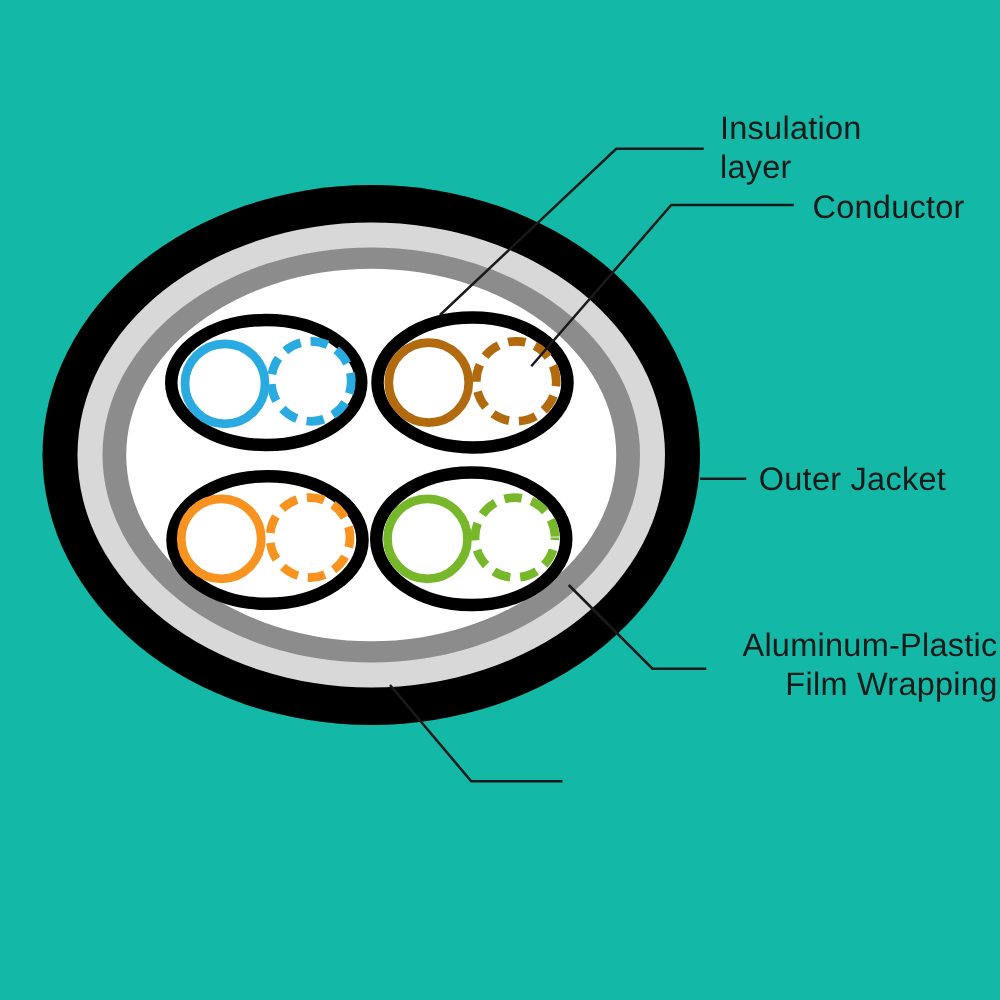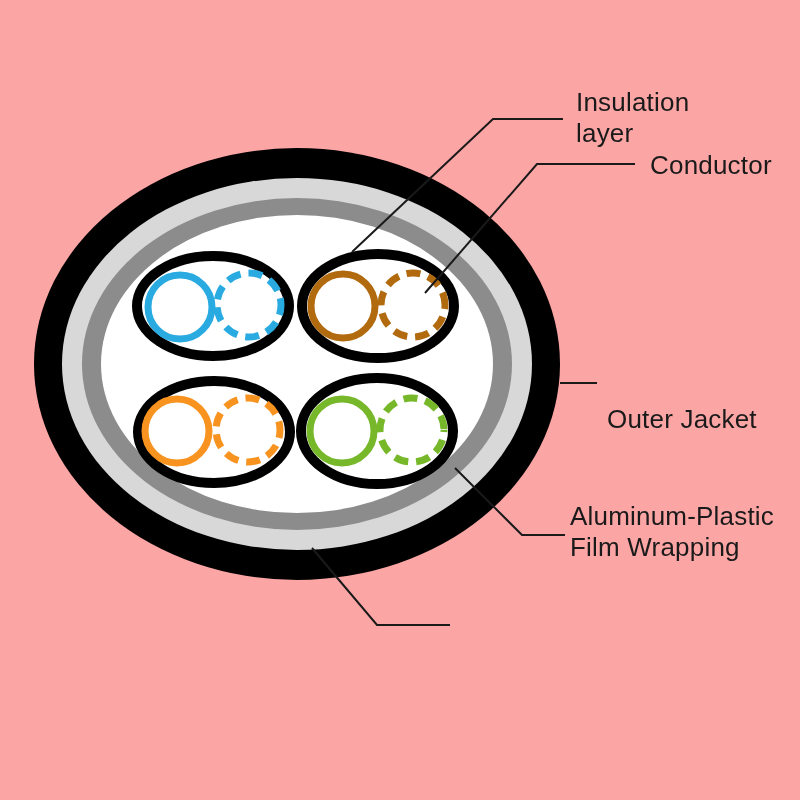--- a/index.html
+++ b/index.html
@@ -1,33 +1,33 @@
 <!DOCTYPE html>
 <html><head>
 <meta charset="utf-8">
 <style>
   html, body { margin: 0; padding: 0; background: #ffffff; }
   .stage {
     position: relative;
     width: 800px;
     height: 800px;
-    background: #fca5a5;
+    background: #14b8a6;
     font-family: "Liberation Sans", "DejaVu Sans", sans-serif;
     overflow: hidden;
   }
   .stage svg { position: absolute; left: 0; top: 0; }
   .label {
     position: absolute;
     color: #1a1a1a;
     font-size: 26px;
     line-height: 31px;
     letter-spacing: 0.2px;
     white-space: normal;
   }
-  .label.center { text-align: left; }
+  .label.center { text-align: right; }
 </style>
 </head>
 <body>
 
 <div class="stage">
 
   <svg width="800" height="800" viewBox="0 0 800 800">
 
     <ellipse cx="297" cy="364" rx="263" ry="216" style="fill: rgb(0, 0, 0);"></ellipse>
     <ellipse cx="297" cy="364" rx="235" ry="186" style="fill: rgb(216, 216, 216);"></ellipse>
@@ -64,18 +64,18 @@
       <polyline points="560,383 597,383"></polyline>
       <polyline points="455,468 522,535 565,535"></polyline>
       <polyline points="312,548 377,625 450,625"></polyline>
     </g>
   </svg>
 
   <div class="label" style="left:576px; top:87px; width:135px;">Insulation layer</div>
 
   <div class="label" style="left:650px; top:150px; width:160px;">Conductor</div>
 
-  <div class="label" style="left:607px; top:368px; width:180px;margin-top:36px;">Outer Jacket</div>
+  <div class="label" style="left:607px; top:368px; width:180px;">Outer Jacket</div>
 
   <div class="label center" style="left:570px; top:501px; width:228px;">Aluminum-Plastic Film Wrapping</div>
 
 
 </div>
 
 </body></html>

